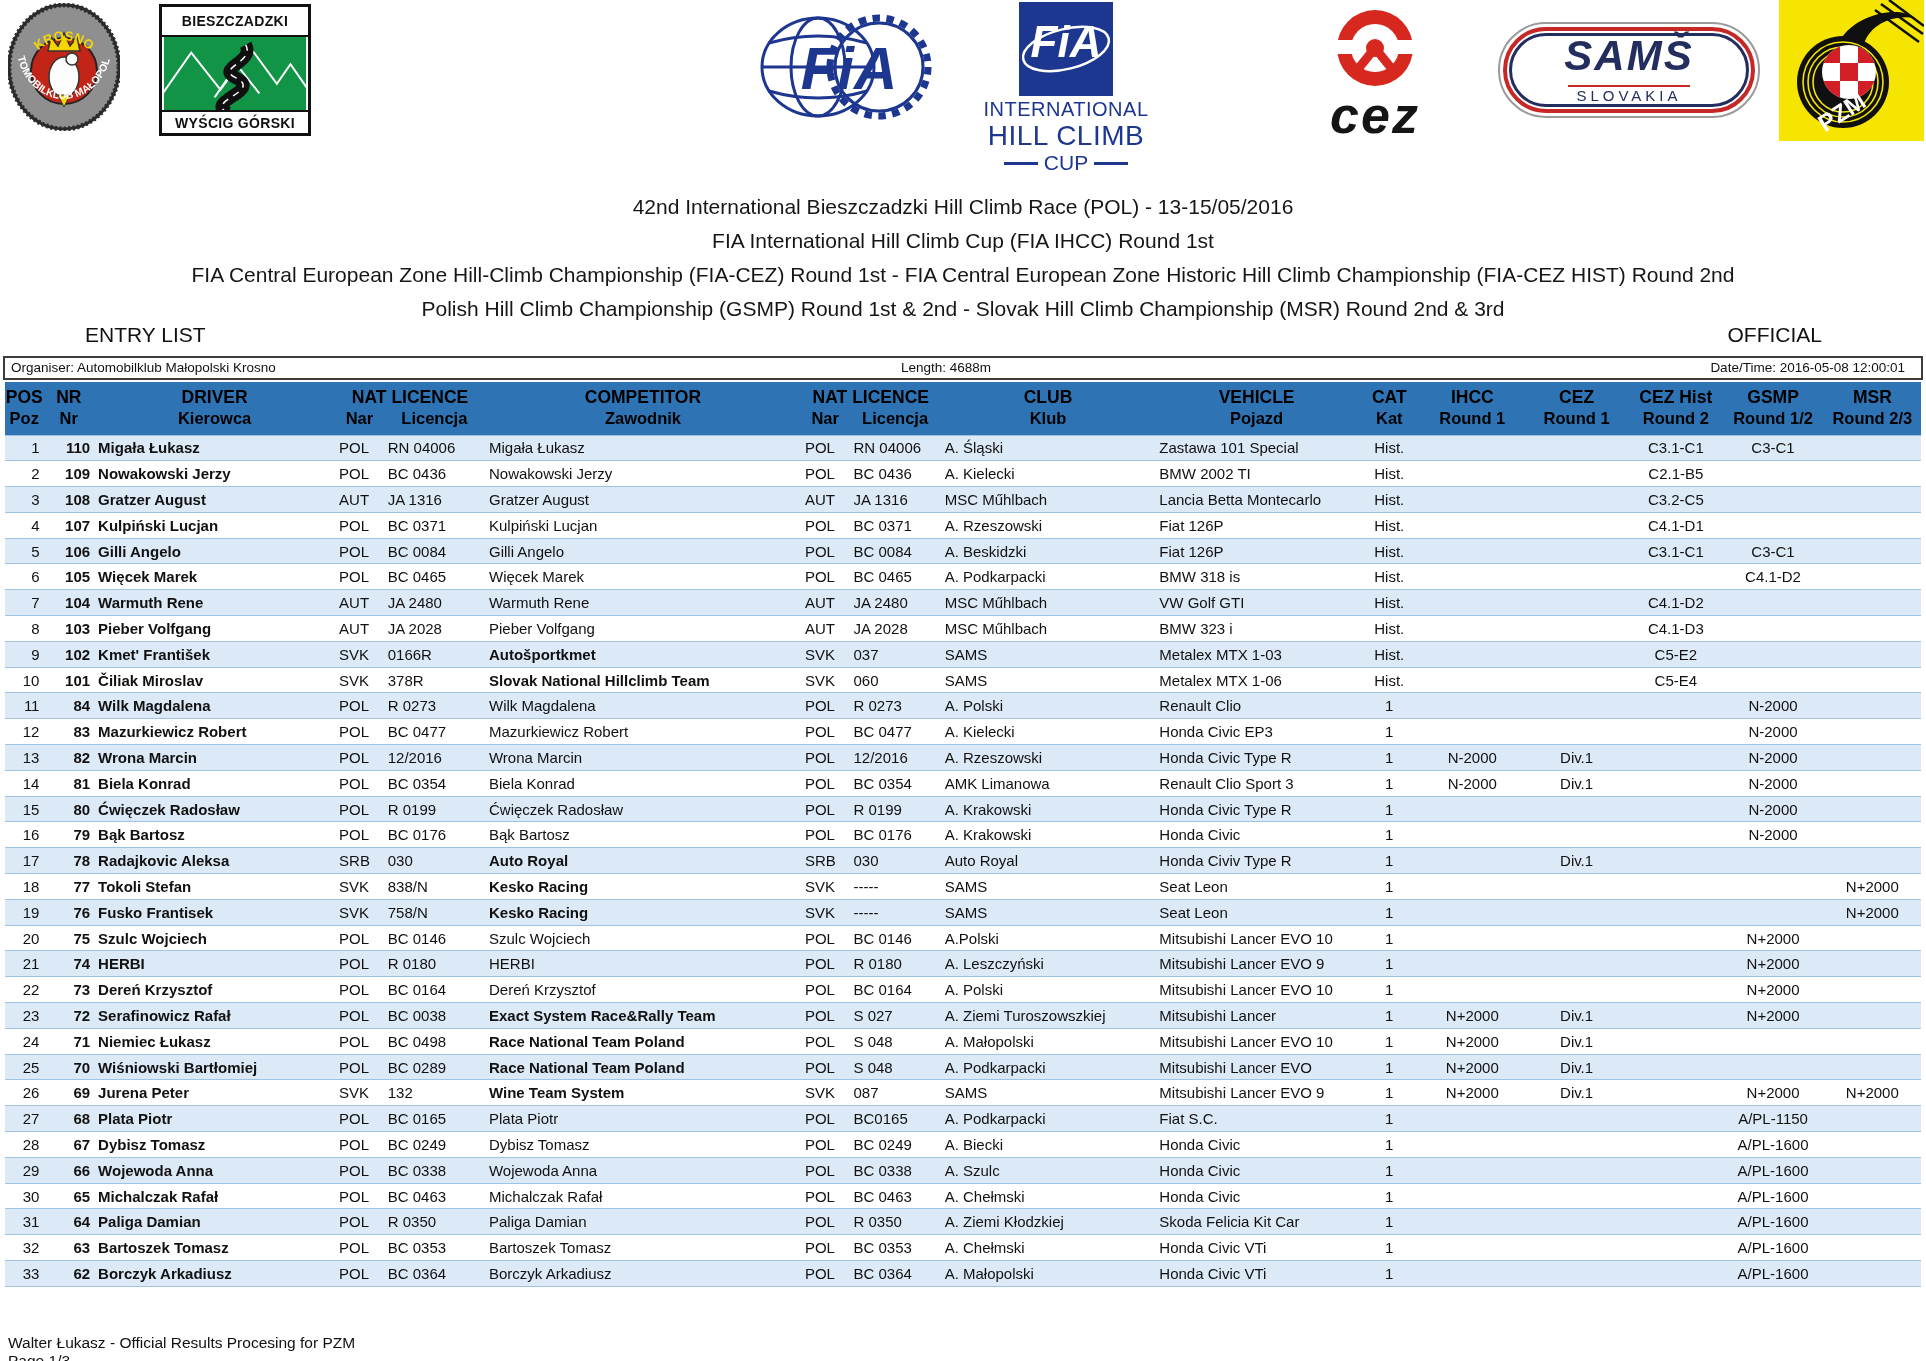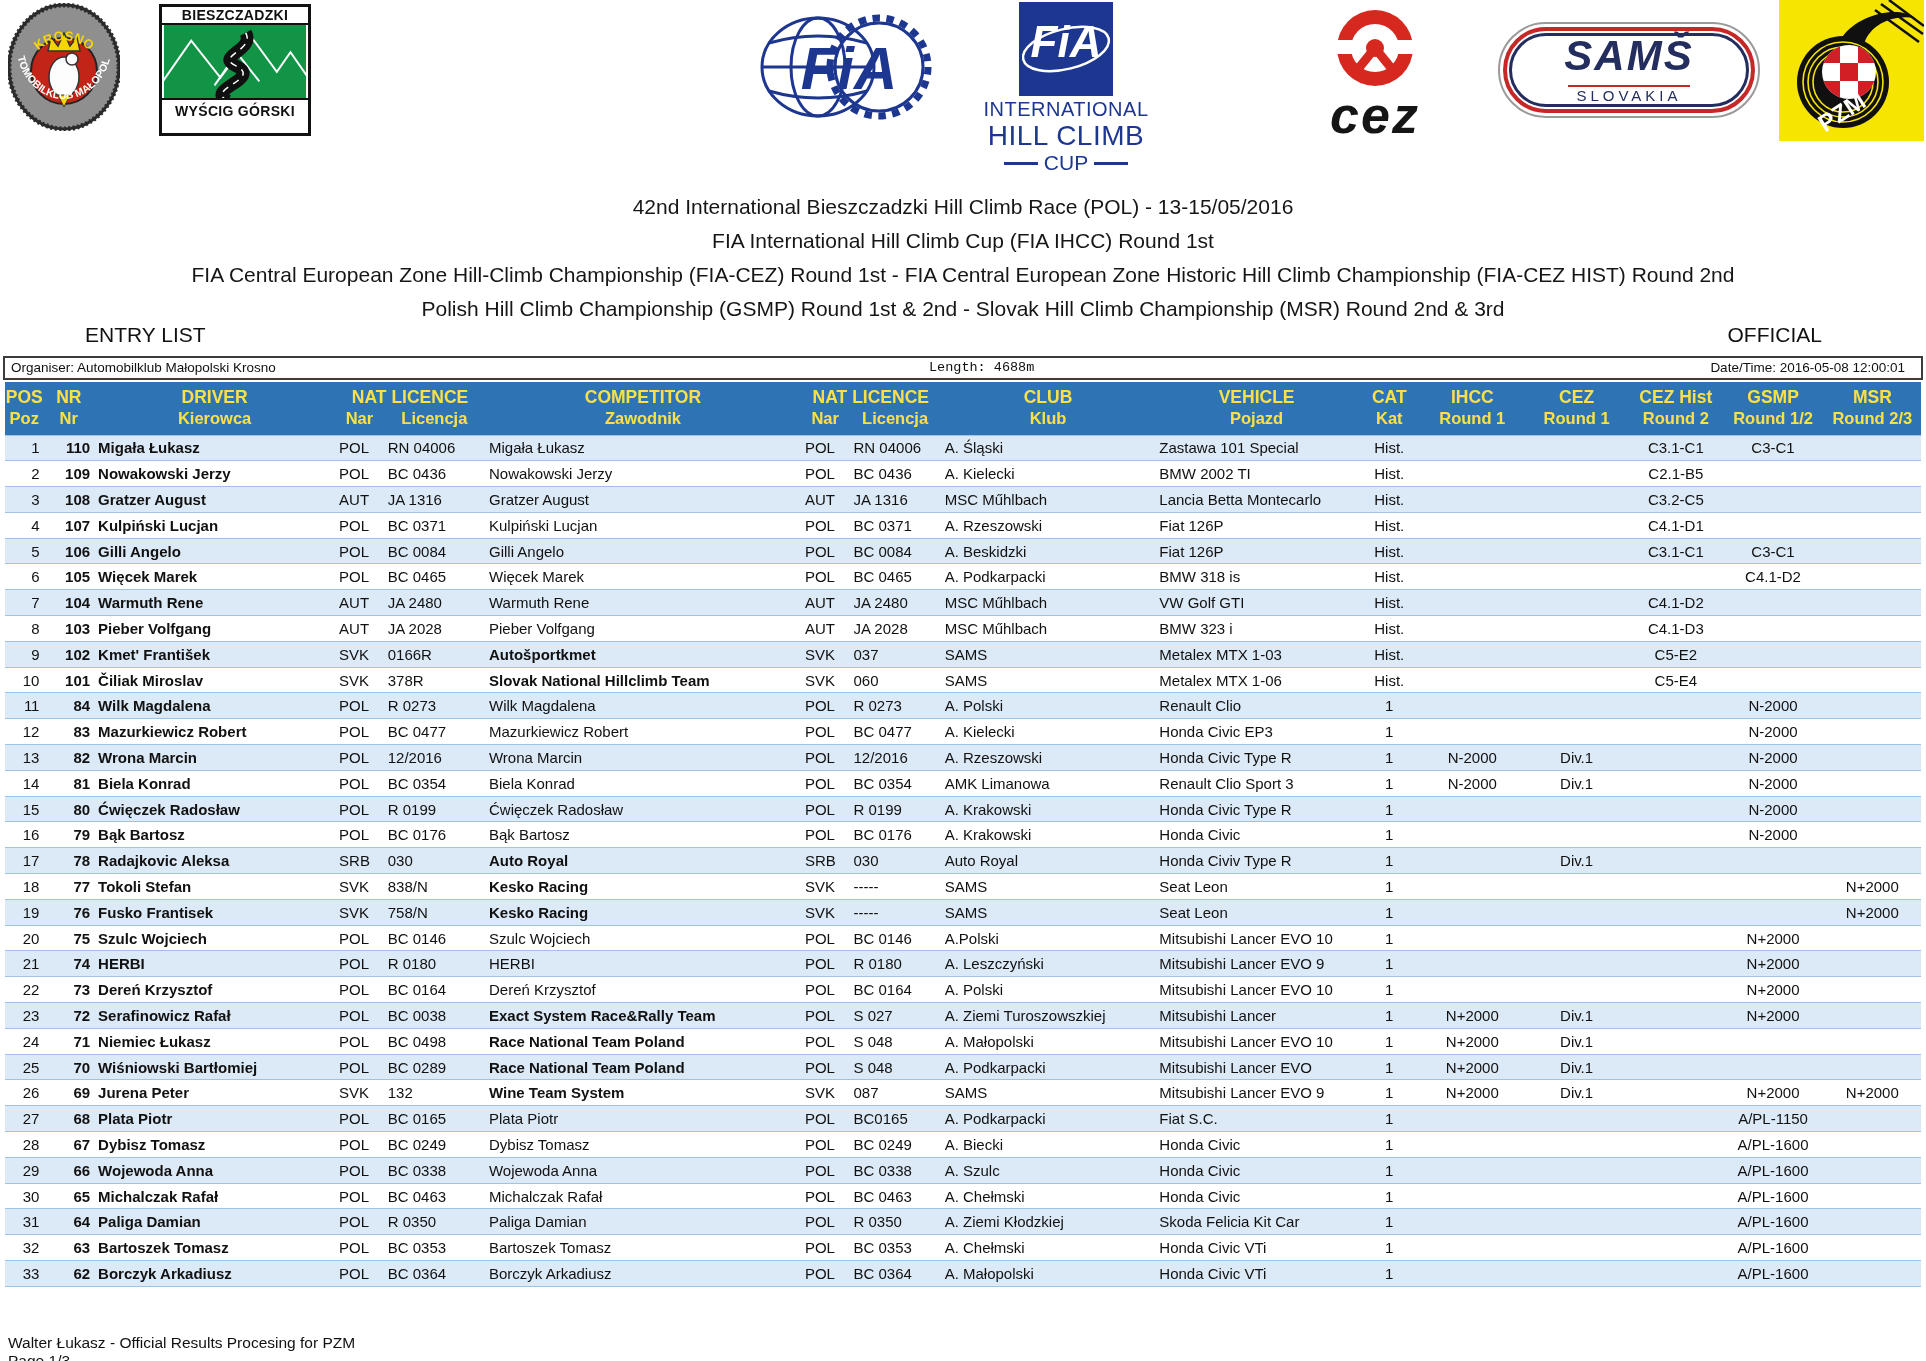--- a/index.html
+++ b/index.html
@@ -7,21 +7,21 @@
   .page {
     position:relative; width:1926px; height:1361px; background:#ffffff;
     font-family:"Liberation Sans", sans-serif; color:#111; overflow:hidden; margin:0 auto;
   }
   
   .logo { position:absolute; }
   
   .krosno { left:8px; top:3px; }
   
   .bwg { left:159px; top:4px; width:152px; height:132px; border:3px solid #111; background:#fff; }
-  .bwg .strip { height:16px; display:flex; align-items:center; justify-content:center;
+  .bwg .strip { height:28px; display:flex; align-items:center; justify-content:center;
                 font-weight:bold; font-size:14px; letter-spacing:.3px; color:#111; }
   .bwg .strip.bot { height:23px; border-top:2px solid #111; }
   .bwg .mid { height:75px; border-top:2px solid #111; display:block; }
   
   .fiag { left:755px; top:14px; }
   
   .ihccL { left:962px; top:0px; width:208px; text-align:center; color:#1d3690; }
   .ihccL .sq { position:relative; width:94px; height:94px; background:#1d3690; margin:2px auto 2px auto; }
   .ihccL .sq .fia-txt { position:absolute; left:0; right:0; top:18px; color:#fff; font-weight:bold;
                         font-style:italic; font-size:44px; line-height:44px; }
@@ -48,26 +48,26 @@
   .titles { position:absolute; top:190px; left:0; right:0; text-align:center; }
   .titles div { font-size:21px; line-height:34px; color:#161616; }
   
   .listrow { position:absolute; top:323px; left:0; right:0; display:flex; justify-content:space-between;
              padding:0 104px 0 85px; font-size:21px; color:#111; }
   
   .infobar { position:absolute; top:356px; left:3px; width:1920px; height:24px; border:2px solid #3c3c3c;
              font-size:13.5px; }
   .infobar span { position:absolute; top:2px; white-space:nowrap; }
   .infobar .i-left { left:6px; }
-  .infobar .i-mid { left:924px;font-family:Liberation Mono, monospace; }
+  .infobar .i-mid { left:896px; }
   .infobar .i-right { right:16px; }
   
   table.entry { position:absolute; top:382px; left:5px; width:1916px; border-collapse:collapse;
                 table-layout:fixed; }
-  table.entry th { background:#2E74B5; color:#fde047; font-weight:bold; white-space:nowrap; overflow:hidden; }
+  table.entry th { background:#2E74B5; color:#000000; font-weight:bold; white-space:nowrap; overflow:hidden; }
   table.entry thead tr.h1 th { font-size:17.5px; height:27px; padding-top:3px; }
   table.entry thead tr.h2 th { font-size:16.5px; height:26px; vertical-align:top; }
   table.entry td { font-size:15px; height:25.8px; padding:0 4px; white-space:nowrap; overflow:hidden;
                    vertical-align:middle; }
   table.entry tbody tr { border-top:1.5px solid #9dc3e6; }
   table.entry tbody tr:last-child { border-bottom:1.5px solid #9dc3e6; }
   table.entry tbody tr:nth-child(odd) { background:#dce9f6; }
   td.r { text-align:right; padding-right:9px; }
   td.c { text-align:center; }
   td.b, .bold { font-weight:bold; }

